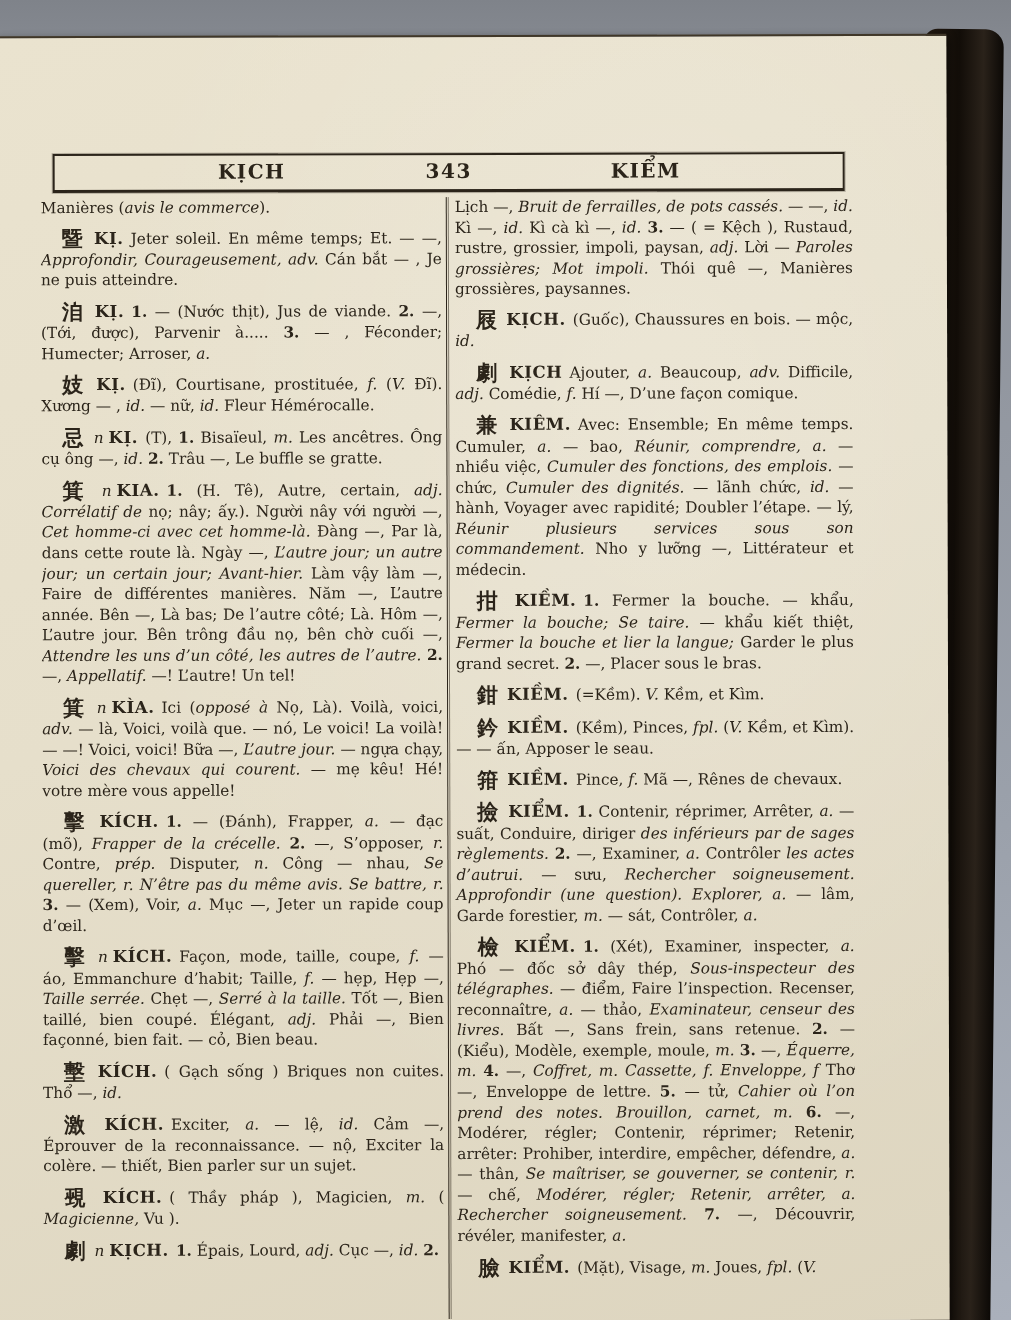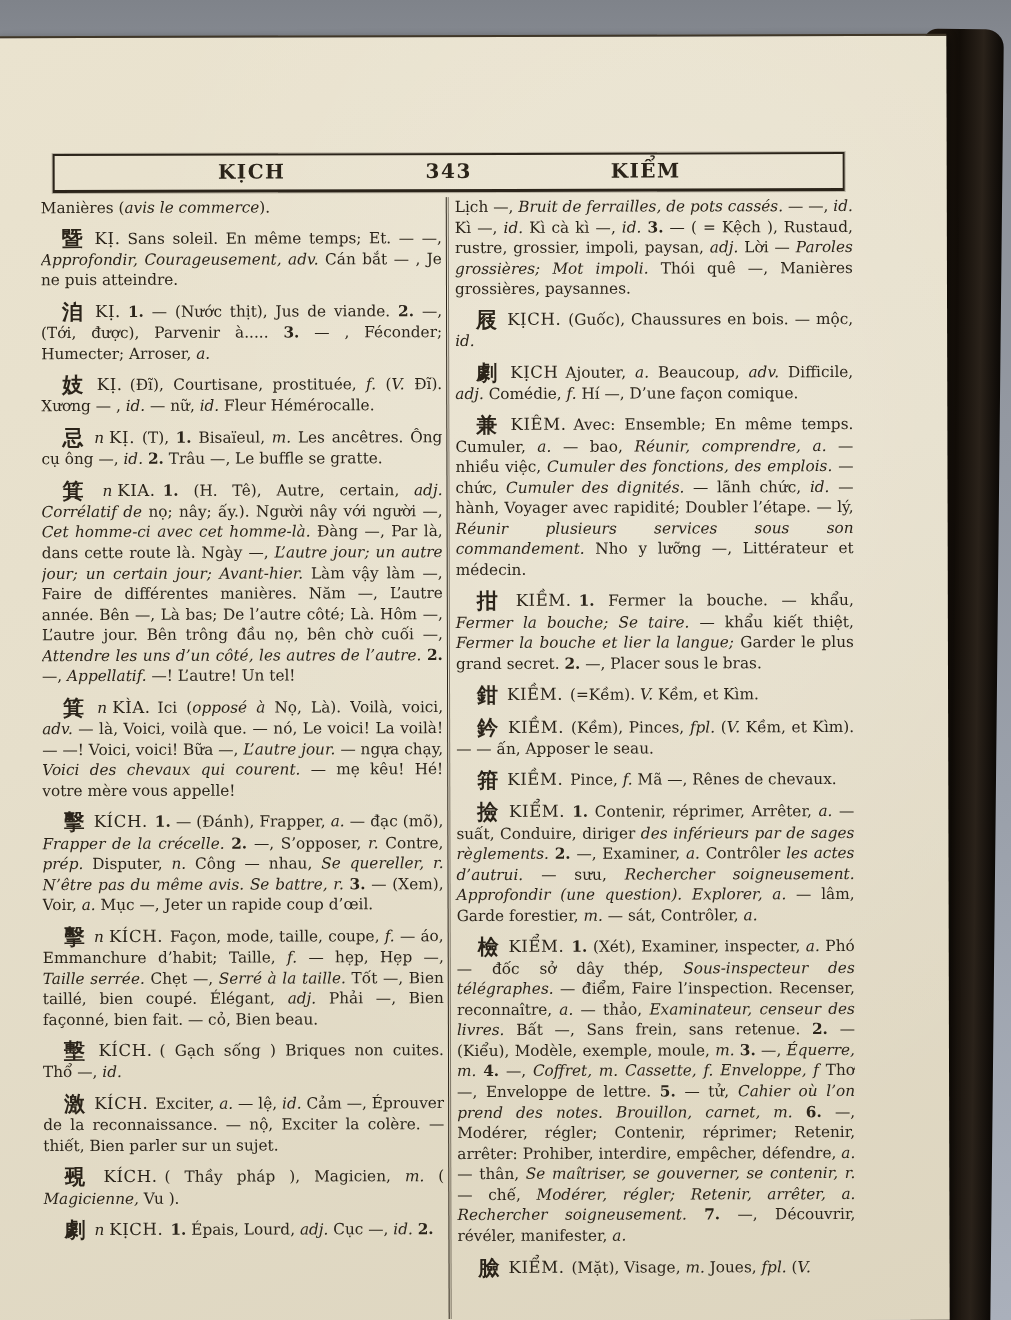--- a/index.html
+++ b/index.html
@@ -53,42 +53,42 @@
     border-left:1px solid #2b241a;border-right:1px solid rgba(43,36,26,.55);
   }
 
   .entry{margin:0 0 10px 0;text-indent:21px;}
   .entry.cont{text-indent:0;margin-bottom:9px;}
   .cjk{
     font-size:21px;line-height:1;font-weight:bold;letter-spacing:0;
     margin-right:9px;vertical-align:-2px;
   }
   .pre{font-style:italic;margin-right:5px;}
-  .head{font-weight:normal;font-size:16.5px;letter-spacing:.6px;margin-right:7px;}
+  .head{font-weight:bold;font-size:16.5px;letter-spacing:.6px;margin-right:7px;}
   .s-r{font-style:normal;}
   .s-i{font-style:italic;}
   .s-b{font-weight:bold;}
 </style>
 </head>
 <body>
 
 <div class="scene">
   <div class="book-edge"></div>
 
   <div class="page">
     <div class="header-box">
       <span class="hw hw-left">KỊCH</span>
       <span class="hw hw-num">343</span>
       <span class="hw hw-right">KIỂM</span>
     </div>
 
     <div class="cols">
       <div class="col col-left" id="col-left">
           <div class="entry cont"><span class="s-r">Manières (</span><span class="s-i">avis le commerce</span><span class="s-r">).</span></div>
-          <div class="entry"><span class="cjk">暨</span><span class="head">KỊ.</span><span class="s-r">Sans soleil. En même temps; Et. — —, </span><span class="s-i">Approfondir, Courageusement, adv.</span><span class="s-r"> Cán bắt — , Je ne puis atteindre.</span></div>
+          <div class="entry"><span class="cjk">暨</span><span class="head">KỊ.</span><span class="s-r">Jeter soleil. En même temps; Et. — —, </span><span class="s-i">Approfondir, Courageusement, adv.</span><span class="s-r"> Cán bắt — , Je ne puis atteindre.</span></div>
           <div class="entry"><span class="cjk">洎</span><span class="head">KỊ.</span><span class="s-b">1.</span><span class="s-r"> — (Nước thịt), Jus de viande. </span><span class="s-b">2.</span><span class="s-r"> —, (Tới, được), Parvenir à..... </span><span class="s-b">3.</span><span class="s-r"> — , Féconder; Humecter; Arroser, </span><span class="s-i">a.</span></div>
           <div class="entry"><span class="cjk">妓</span><span class="head">KỊ.</span><span class="s-r">(Đĩ), Courtisane, prostituée, </span><span class="s-i">f.</span><span class="s-r"> (</span><span class="s-i">V.</span><span class="s-r"> Đĩ). Xương — , </span><span class="s-i">id.</span><span class="s-r"> — nữ, </span><span class="s-i">id.</span><span class="s-r"> Fleur Hémérocalle.</span></div>
           <div class="entry"><span class="cjk">忌</span><span class="pre">n</span><span class="head">KỊ.</span><span class="s-r">(T), </span><span class="s-b">1.</span><span class="s-r"> Bisaïeul, </span><span class="s-i">m.</span><span class="s-r"> Les ancêtres. Ông cụ ông —, </span><span class="s-i">id.</span><span class="s-r"> </span><span class="s-b">2.</span><span class="s-r"> Trâu —, Le buffle se gratte.</span></div>
           <div class="entry"><span class="cjk">箕</span><span class="pre">n</span><span class="head">KIA.</span><span class="s-b">1.</span><span class="s-r"> (H. Tê), Autre, certain, </span><span class="s-i">adj.</span><span class="s-r"> </span><span class="s-i">Corrélatif de</span><span class="s-r"> nọ; nây; ấy.). Người nây với người —, </span><span class="s-i">Cet homme-ci avec cet homme-là.</span><span class="s-r"> Đàng —, Par là, dans cette route là. Ngày —, </span><span class="s-i">L’autre jour; un autre jour; un certain jour; Avant-hier.</span><span class="s-r"> Làm vậy làm —, Faire de différentes manières. Năm —, L’autre année. Bên —, Là bas; De l’autre côté; Là. Hôm —, L’autre jour. Bên trông đầu nọ, bên chờ cuối —, </span><span class="s-i">Attendre les uns d’un côté, les autres de l’autre.</span><span class="s-r"> </span><span class="s-b">2.</span><span class="s-r"> —, </span><span class="s-i">Appellatif.</span><span class="s-r"> —! L’autre! Un tel!</span></div>
           <div class="entry"><span class="cjk">箕</span><span class="pre">n</span><span class="head">KÌA.</span><span class="s-r">Ici (</span><span class="s-i">opposé à</span><span class="s-r"> Nọ, Là). Voilà, voici, </span><span class="s-i">adv.</span><span class="s-r"> — là, Voici, voilà que. — nó, Le voici! La voilà! — —! Voici, voici! Bữa —, </span><span class="s-i">L’autre jour.</span><span class="s-r"> — ngựa chạy, </span><span class="s-i">Voici des chevaux qui courent.</span><span class="s-r"> — mẹ kêu! Hé! votre mère vous appelle!</span></div>
           <div class="entry"><span class="cjk">擊</span><span class="head">KÍCH.</span><span class="s-b">1.</span><span class="s-r"> — (Đánh), Frapper, </span><span class="s-i">a.</span><span class="s-r"> — đạc (mõ), </span><span class="s-i">Frapper de la crécelle.</span><span class="s-r"> </span><span class="s-b">2.</span><span class="s-r"> —, S’opposer, </span><span class="s-i">r.</span><span class="s-r"> Contre, </span><span class="s-i">prép.</span><span class="s-r"> Disputer, </span><span class="s-i">n.</span><span class="s-r"> Công — nhau, </span><span class="s-i">Se quereller, r. N’être pas du même avis. Se battre, r.</span><span class="s-r"> </span><span class="s-b">3.</span><span class="s-r"> — (Xem), Voir, </span><span class="s-i">a.</span><span class="s-r"> Mục —, Jeter un rapide coup d’œil.</span></div>
           <div class="entry"><span class="cjk">擊</span><span class="pre">n</span><span class="head">KÍCH.</span><span class="s-r">Façon, mode, taille, coupe, </span><span class="s-i">f.</span><span class="s-r"> — áo, Emmanchure d’habit; Taille, </span><span class="s-i">f.</span><span class="s-r"> — hẹp, Hẹp —, </span><span class="s-i">Taille serrée.</span><span class="s-r"> Chẹt —, </span><span class="s-i">Serré à la taille.</span><span class="s-r"> Tốt —, Bien taillé, bien coupé. Élégant, </span><span class="s-i">adj.</span><span class="s-r"> Phải —, Bien façonné, bien fait. — cỏ, Bien beau.</span></div>
           <div class="entry"><span class="cjk">墼</span><span class="head">KÍCH.</span><span class="s-r">( Gạch sống ) Briques non cuites. Thổ —, </span><span class="s-i">id.</span></div>
           <div class="entry"><span class="cjk">激</span><span class="head">KÍCH.</span><span class="s-r">Exciter, </span><span class="s-i">a.</span><span class="s-r"> — lệ, </span><span class="s-i">id.</span><span class="s-r"> Cảm —, Éprouver de la reconnaissance. — nộ, Exciter la colère. — thiết, Bien parler sur un sujet.</span></div>
           <div class="entry"><span class="cjk">覡</span><span class="head">KÍCH.</span><span class="s-r">( Thầy pháp ), Magicien, </span><span class="s-i">m.</span><span class="s-r"> ( </span><span class="s-i">Magicienne,</span><span class="s-r"> Vu ).</span></div>

